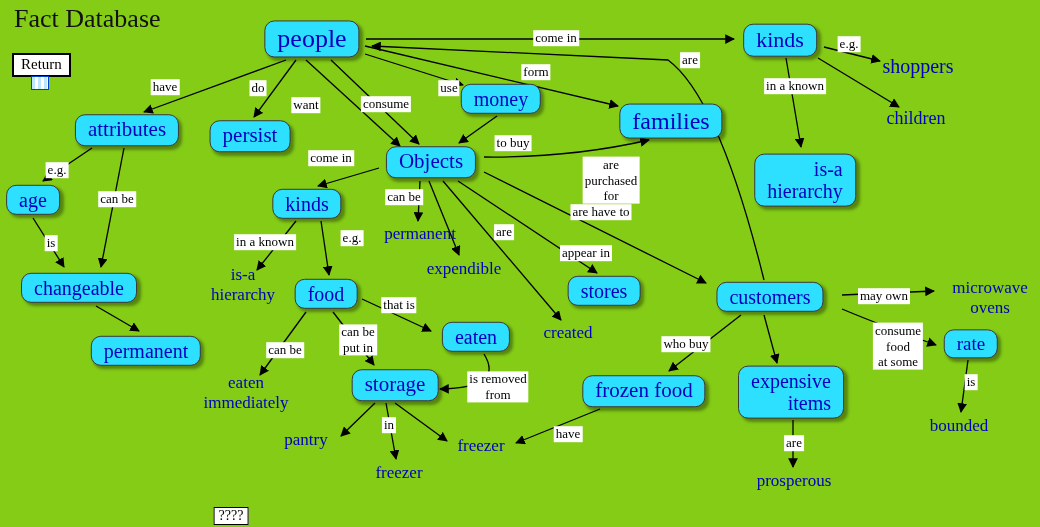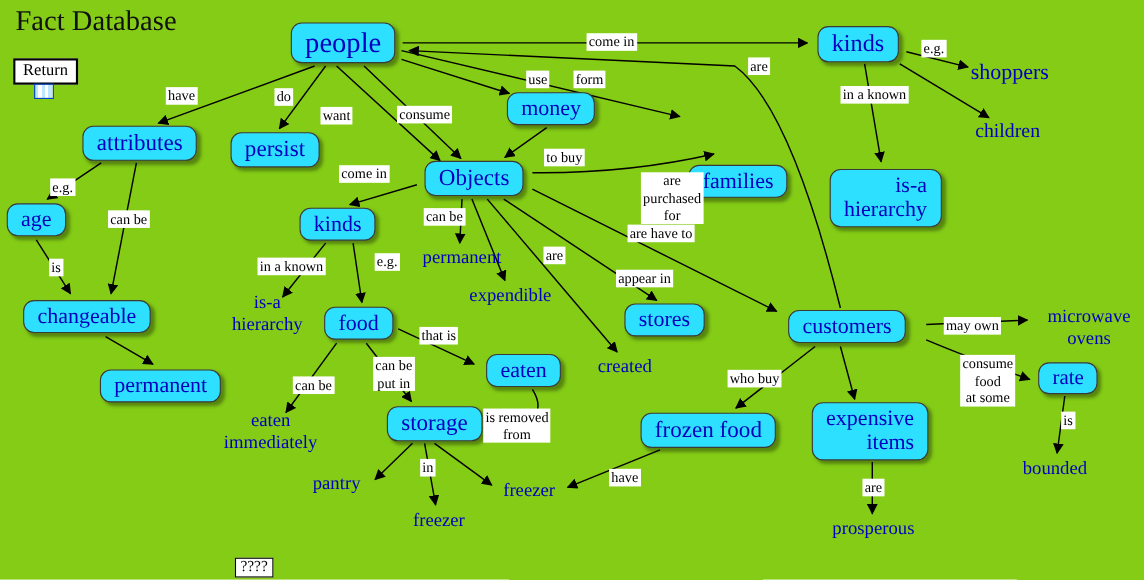--- a/index.html
+++ b/index.html
@@ -98,21 +98,21 @@
   <div class="title">Fact Database</div>
   <div class="return-btn">Return</div>
   <div class="mini-icon"></div>
   <div class="placeholder">????</div>
 
   <div class="node" style="left:312px; top:39px; font-size:26px;">people</div>
   <div class="node" style="left:780px; top:40px; font-size:22px;">kinds</div>
   <div class="node" style="left:127px; top:130px; font-size:21px;">attributes</div>
   <div class="node" style="left:250px; top:136px; font-size:21px;">persist</div>
   <div class="node" style="left:501px; top:99px; font-size:20px;">money</div>
-  <div class="node" style="left:671px; top:121px; font-size:20px;margin-top:44px;">families</div>
+  <div class="node" style="left:671px; top:121px; font-size:24px;">families</div>
   <div class="node" style="left:431px; top:162px; font-size:21px;">Objects</div>
   <div class="node" style="left:33px; top:200px; font-size:20px;">age</div>
   <div class="node" style="left:307px; top:204px; font-size:20px;">kinds</div>
   <div class="node" style="left:805px; top:180px; font-size:20px;">is-a
 hierarchy</div>
   <div class="node" style="left:79px; top:288px; font-size:20px;">changeable</div>
   <div class="node" style="left:326px; top:294px; font-size:20px;">food</div>
   <div class="node" style="left:604px; top:291px; font-size:20px;">stores</div>
   <div class="node" style="left:770px; top:297px; font-size:20px;">customers</div>
   <div class="node" style="left:146px; top:351px; font-size:20px;">permanent</div>
@@ -137,21 +137,21 @@
   <div class="tlabel" style="left:306px; top:440px;">pantry</div>
   <div class="tlabel" style="left:481px; top:446px;">freezer</div>
   <div class="tlabel" style="left:399px; top:473px;">freezer</div>
   <div class="tlabel" style="left:794px; top:481px;">prosperous</div>
   <div class="tlabel" style="left:959px; top:426px;">bounded</div>
 
   <div class="elabel" style="left:165px; top:87px;">have</div>
   <div class="elabel" style="left:258px; top:88px;">do</div>
   <div class="elabel" style="left:306px; top:105px;">want</div>
   <div class="elabel" style="left:386px; top:104px;">consume</div>
-  <div class="elabel" style="left:449px; top:72px;margin-left:40px;">use</div>
+  <div class="elabel" style="left:449px; top:88px;">use</div>
   <div class="elabel" style="left:536px; top:72px;">form</div>
   <div class="elabel" style="left:556px; top:38px;">come in</div>
   <div class="elabel" style="left:690px; top:60px;">are</div>
   <div class="elabel" style="left:849px; top:44px;">e.g.</div>
   <div class="elabel" style="left:795px; top:86px;">in a known</div>
   <div class="elabel" style="left:57px; top:170px;">e.g.</div>
   <div class="elabel" style="left:117px; top:199px;">can be</div>
   <div class="elabel" style="left:51px; top:243px;">is</div>
   <div class="elabel" style="left:331px; top:158px;">come in</div>
   <div class="elabel" style="left:513px; top:143px;">to buy</div>
@@ -161,21 +161,21 @@
   <div class="elabel" style="left:601px; top:212px;">are have to</div>
   <div class="elabel" style="left:404px; top:197px;">can be</div>
   <div class="elabel" style="left:352px; top:238px;">e.g.</div>
   <div class="elabel" style="left:265px; top:242px;">in a known</div>
   <div class="elabel" style="left:504px; top:232px;">are</div>
   <div class="elabel" style="left:586px; top:253px;">appear in</div>
   <div class="elabel" style="left:399px; top:305px;">that is</div>
   <div class="elabel" style="left:358px; top:340px;">can be
 put in</div>
   <div class="elabel" style="left:285px; top:350px;">can be</div>
-  <div class="elabel" style="left:470px; top:387px;">is removed
+  <div class="elabel" style="left:498px; top:387px;">is removed
 from</div>
   <div class="elabel" style="left:686px; top:344px;">who buy</div>
   <div class="elabel" style="left:884px; top:296px;">may own</div>
   <div class="elabel" style="left:898px; top:346px;">consume
 food
 at some</div>
   <div class="elabel" style="left:971px; top:382px;">is</div>
   <div class="elabel" style="left:794px; top:443px;">are</div>
   <div class="elabel" style="left:568px; top:434px;">have</div>
   <div class="elabel" style="left:389px; top:425px;">in</div>

